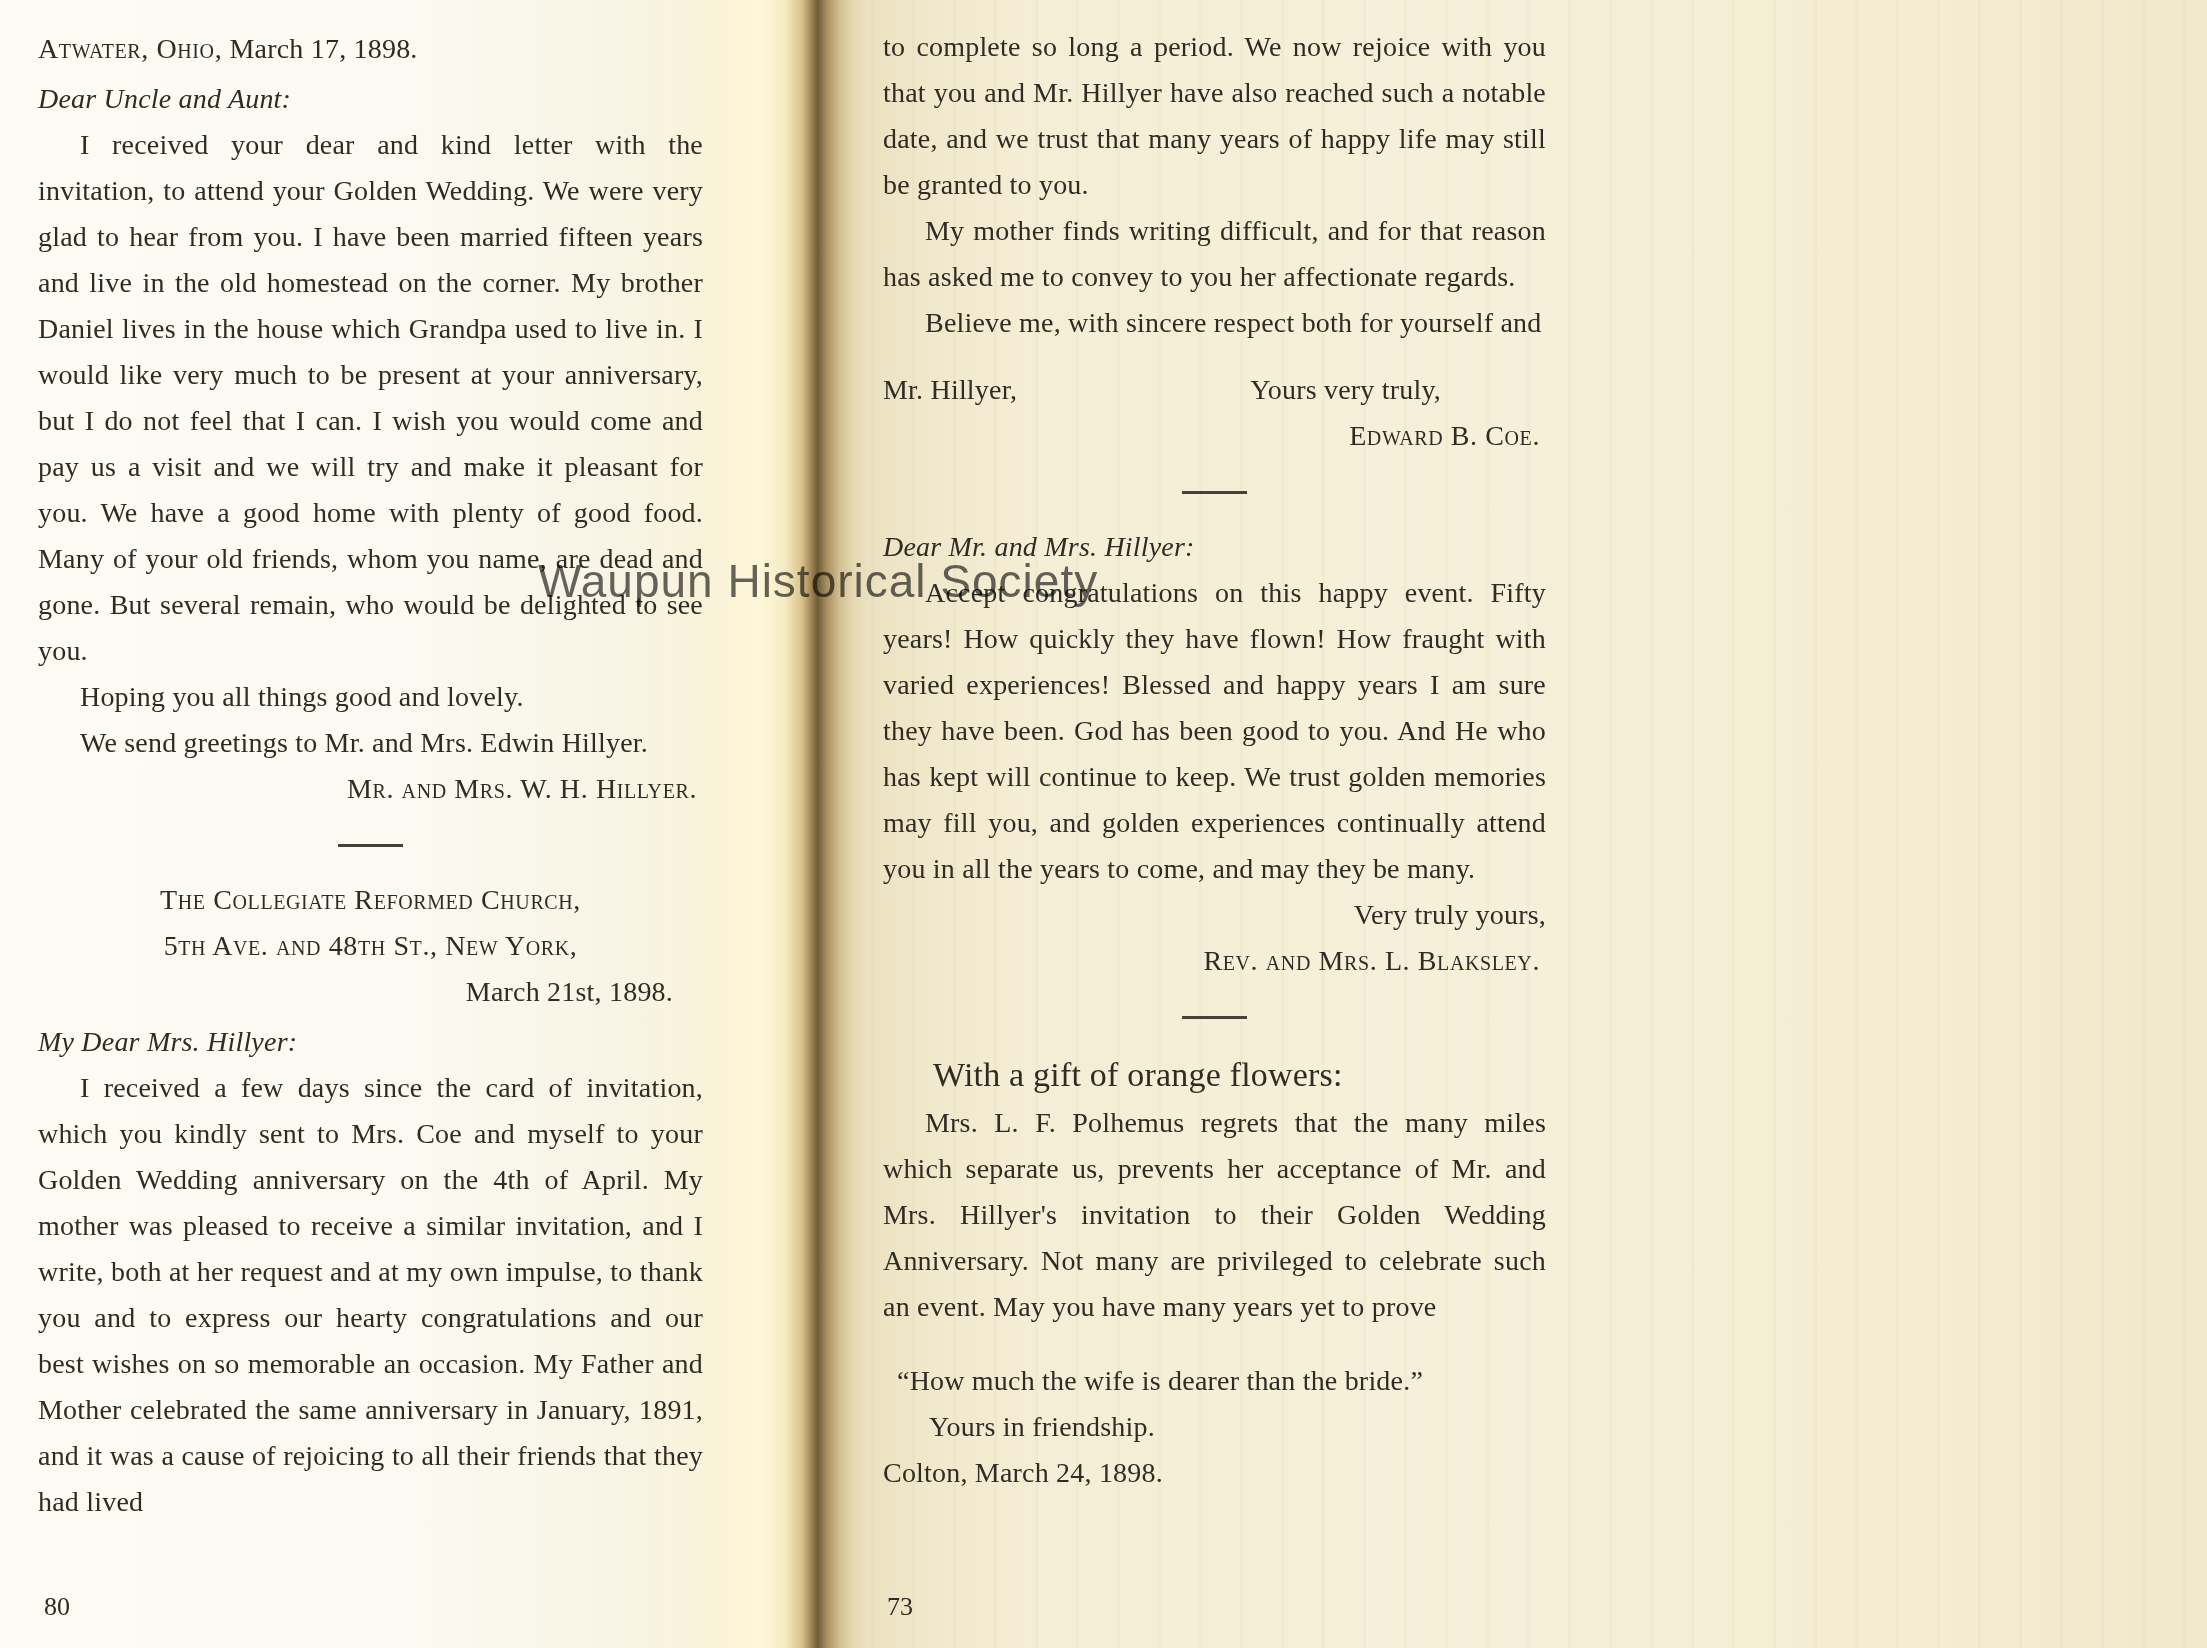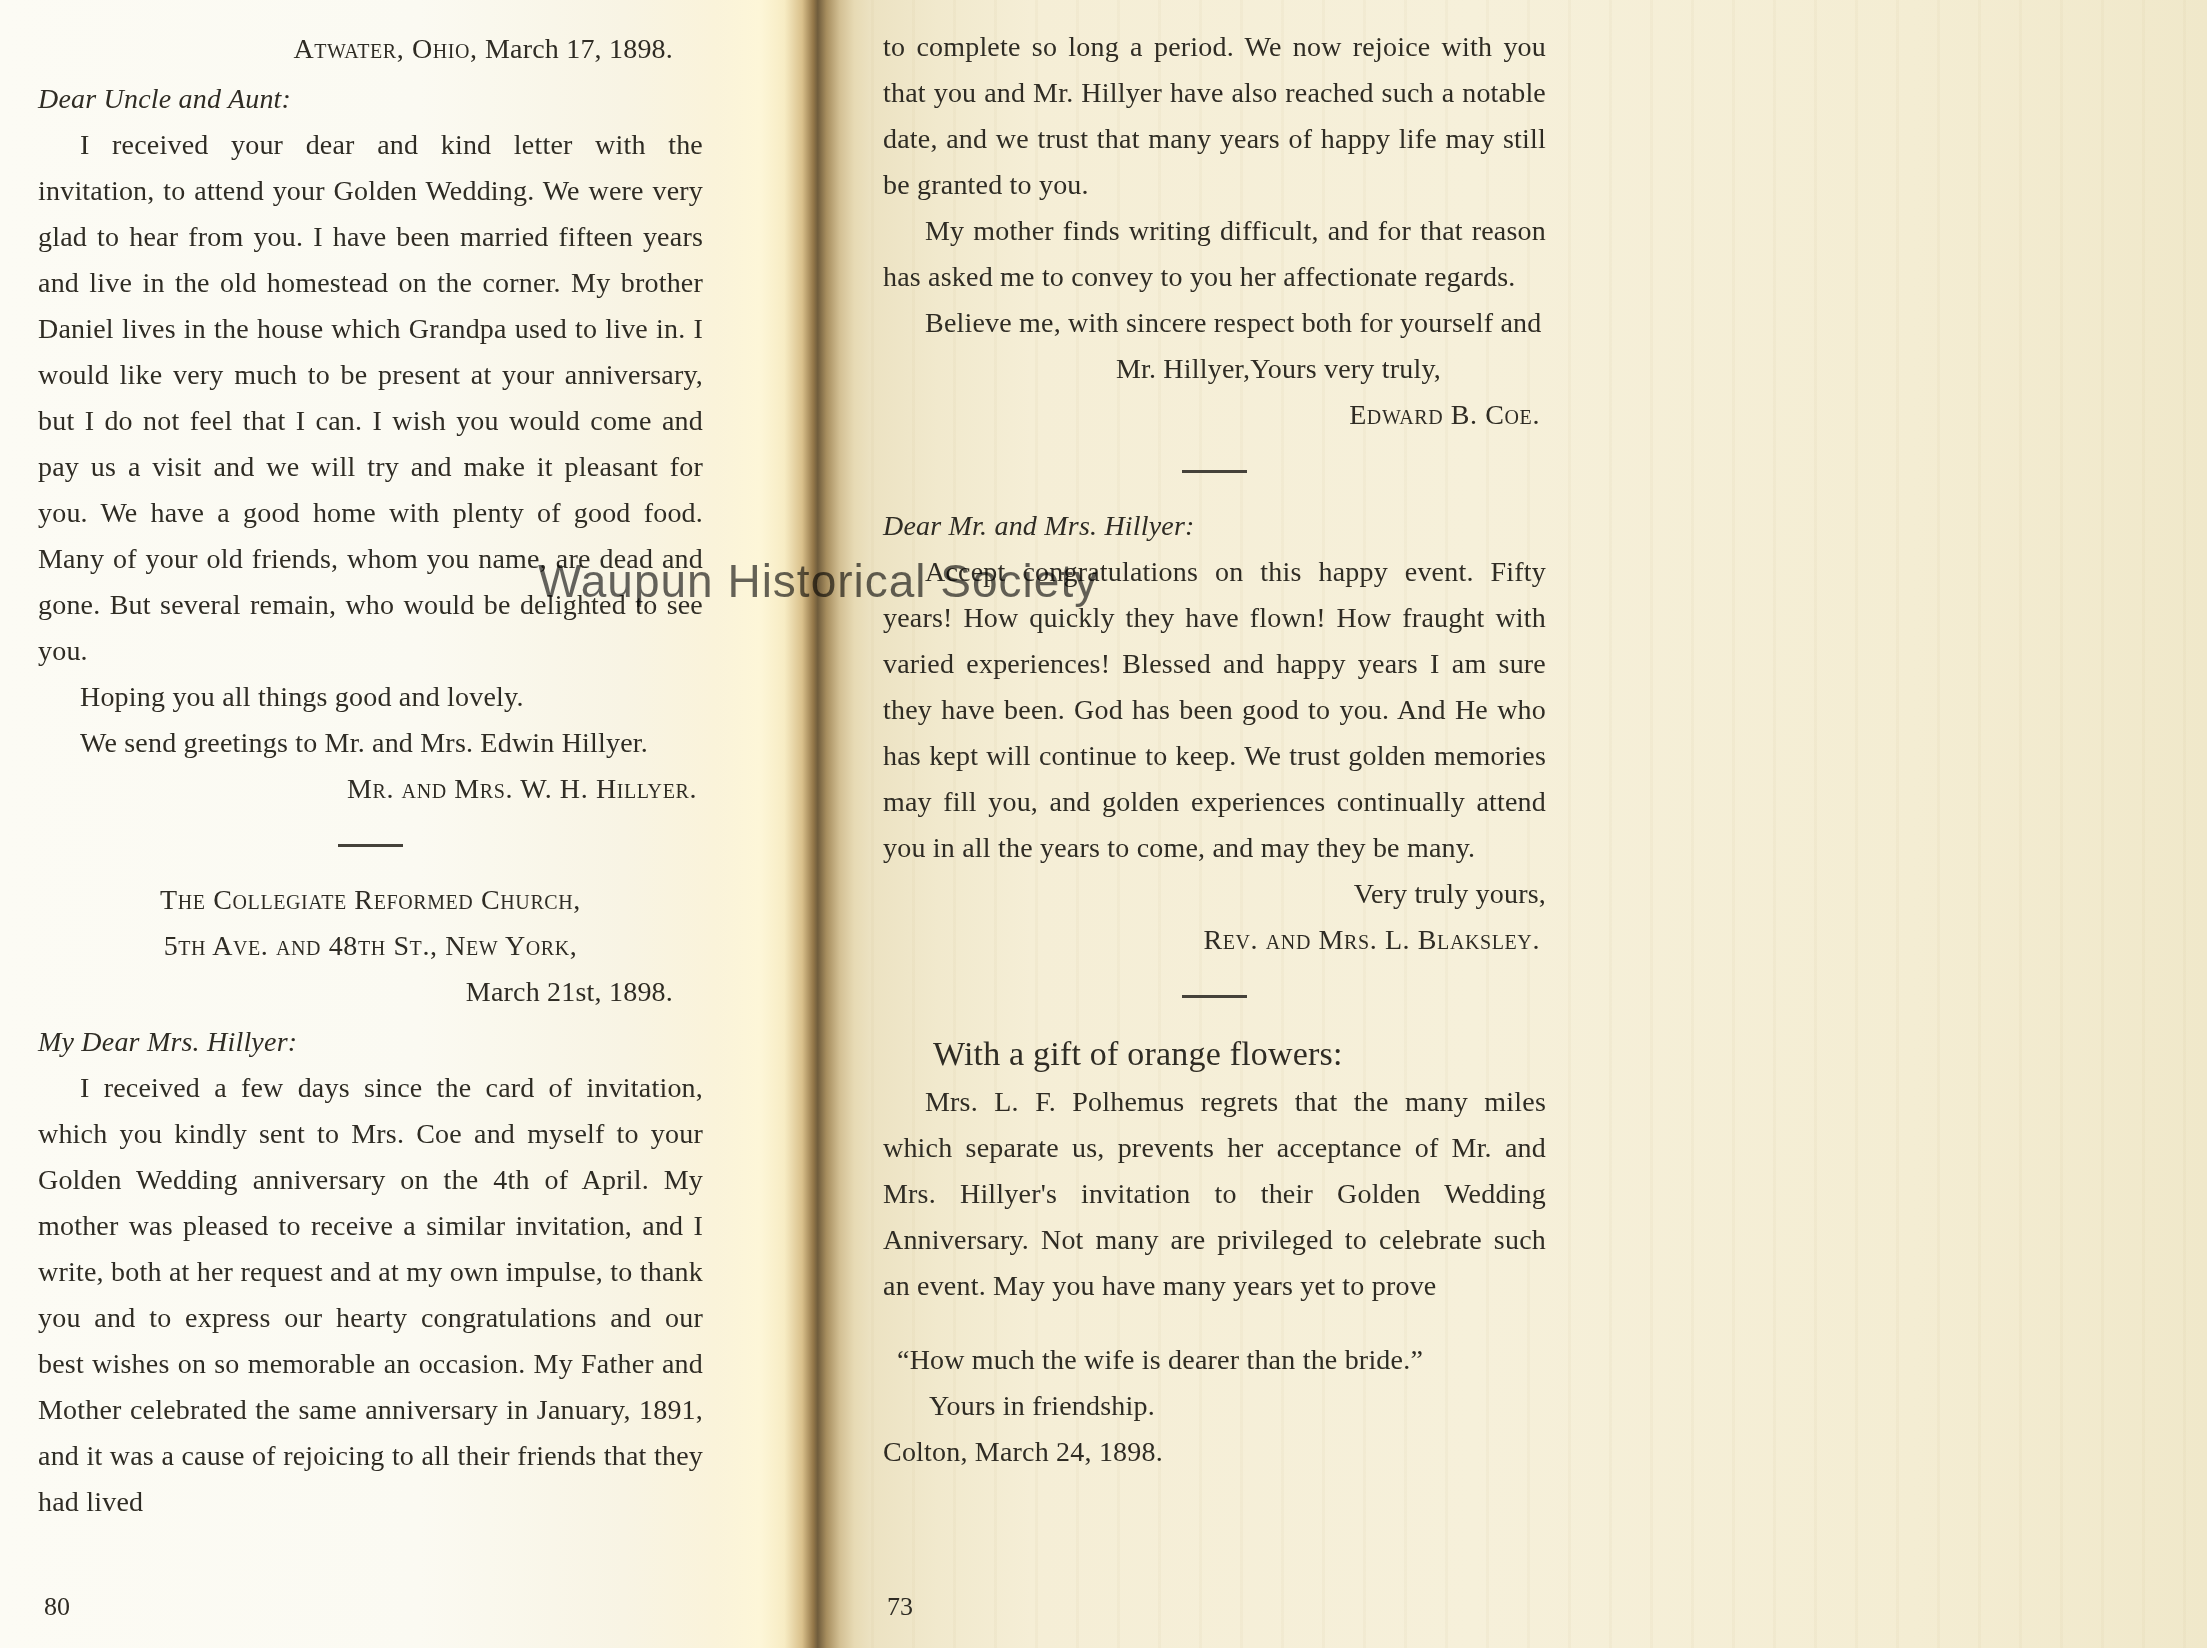--- a/index.html
+++ b/index.html
@@ -44,33 +44,33 @@
     letter-spacing: 0.2px;
   }
   .page-left  .page-content { padding: 26px 0 0 38px; width: 703px; }
   .page-right .page-content { padding: 24px 0 0 12px; width: 675px; position: relative; z-index: 2; }
 
   p { margin: 0; }
   .body { text-align: justify; }
   .indent { text-indent: 42px; }
   .salutation { font-style: italic; margin-top: 4px; }
   .sc { font-variant: small-caps; letter-spacing: 0.6px; }
-  .dateline { text-align: right; padding-right: 30px; }
+  .dateline { text-align: left; padding-right: 30px; }
   .signature { text-align: right; padding-right: 6px; }
   .heading-line { text-align: center; }
   .heading-date { text-align: right; padding-right: 30px; }
   .valediction-center { text-align: right; padding-left: 34px; }
 
   .divider {
     width: 65px; height: 0;
     border-top: 3px solid #45423a;
     margin: 32px auto 30px auto;
   }
 
-  .flex-line { display: flex; justify-content: flex-end; }
+  .flex-line { display: flex; justify-content: space-between; margin-top: 21px; }
   .flex-line .valediction { margin-right: 105px; }
 
   .note-heading { font-size: 34px; padding-left: 50px; margin-top: 16px; line-height: 51px; }
   .quote-line { text-indent: 14px; margin-top: 28px; }
   .closing-line { text-indent: 46px; }
   .plain-line { text-indent: 0; }
 
   .page-number { position: absolute; bottom: 26px; font-size: 26px; z-index: 3; }
   .page-left  .page-number { left: 44px; }
   .page-right .page-number { left: 16px; }

